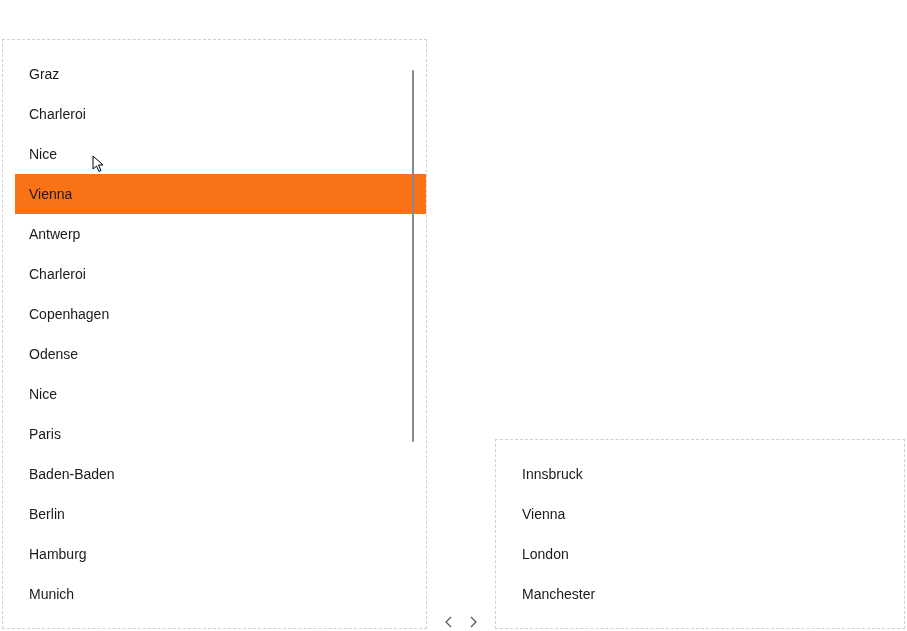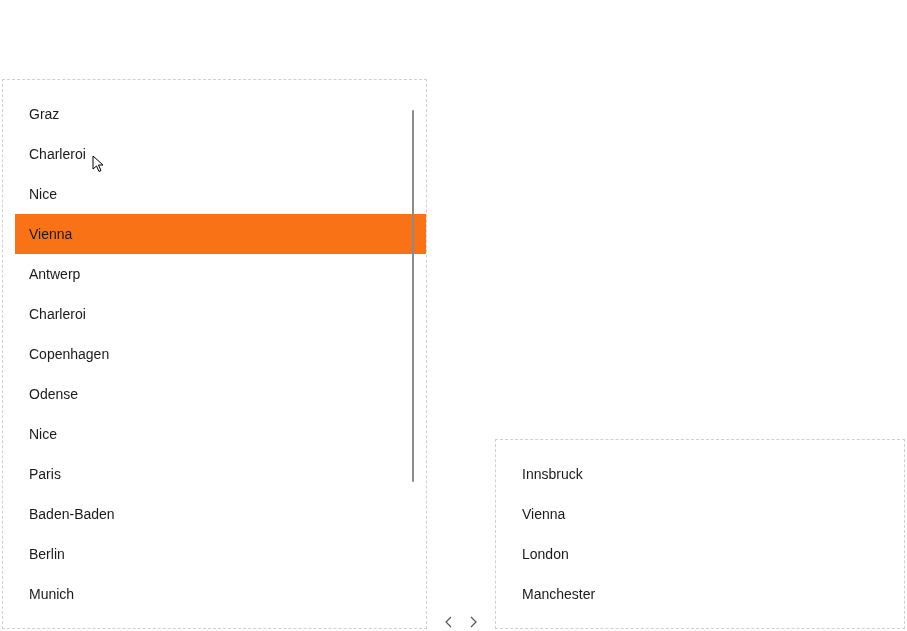--- a/index.html
+++ b/index.html
@@ -113,20 +113,21 @@
         <div class="list-item"><span>Nice</span></div>
         <div class="list-item hovered"><span>Vienna</span></div>
         <div class="list-item"><span>Antwerp</span></div>
         <div class="list-item"><span>Charleroi</span></div>
         <div class="list-item"><span>Copenhagen</span></div>
         <div class="list-item"><span>Odense</span></div>
         <div class="list-item"><span>Nice</span></div>
         <div class="list-item"><span>Paris</span></div>
         <div class="list-item"><span>Baden-Baden</span></div>
         <div class="list-item"><span>Berlin</span></div>
+        <div class="list-item"><span>Hamburg</span></div>
         <div class="list-item"><span>Munich</span></div>
       </div>
     <div class="scrollbar-track"></div>
   </div>
 
   <div class="middle">
     <div class="arrow-btn">
       <span>
         <svg viewBox="0 0 12 12">
             <polyline points="8,1 3,6 8,11"></polyline>

